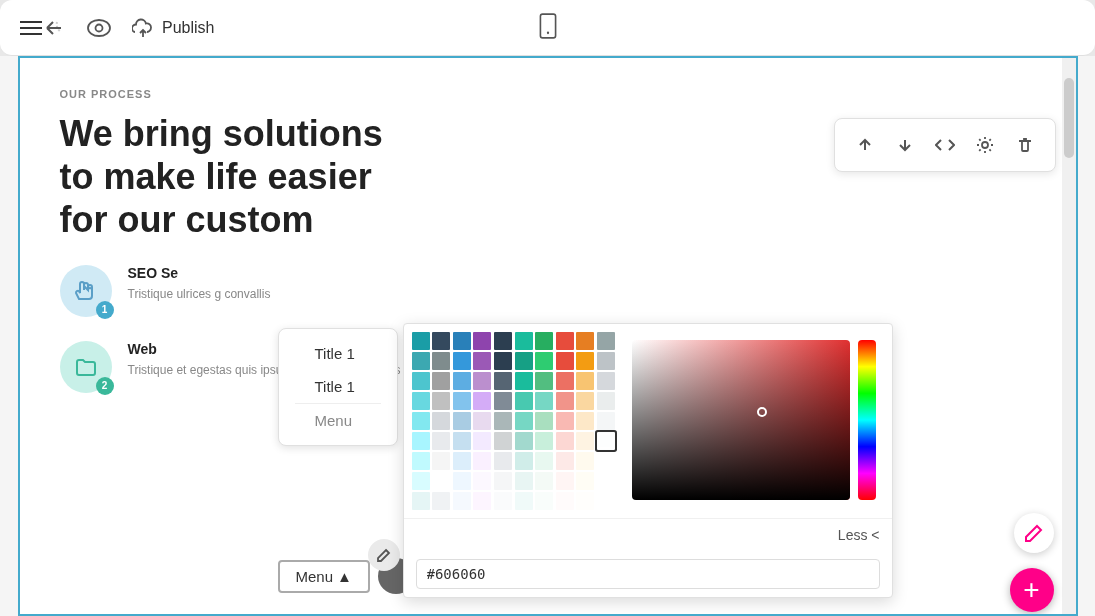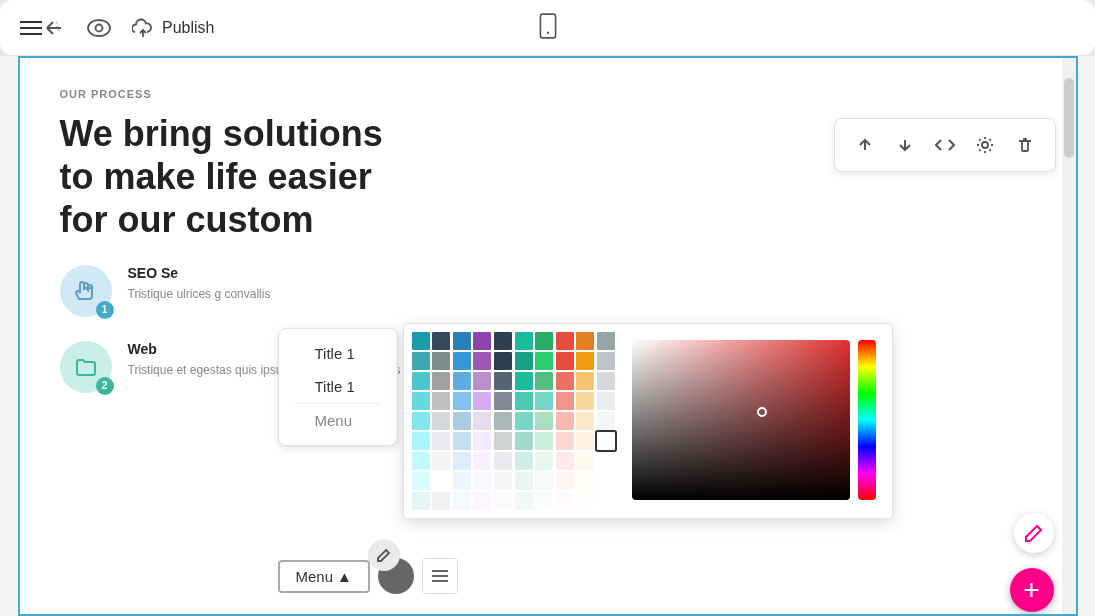--- a/index.html
+++ b/index.html
@@ -392,20 +392,26 @@
           </div>
 
         <div style="display:flex; flex:1; margin: 8px 8px 0 0;">
           <div class="gradient-picker">
             <div class="gradient-bg"></div>
             <div class="picker-handle"></div>
           </div>
           <div class="hue-bar"></div>
         </div>
       </div>
+      <div class="color-panel-footer">
+        <button class="less-btn">Less &lt;</button>
+      </div>
+      <div class="hex-row">
+        <input type="text" class="hex-input" value="#606060" style="">
+      </div>
     </div>
 
     <div class="menu-row">
       <button class="menu-btn">
         <span>Menu</span>
         <span>▲</span>
       </button>
       <div class="circle-btn">
       </div>
       <div class="align-btn">

